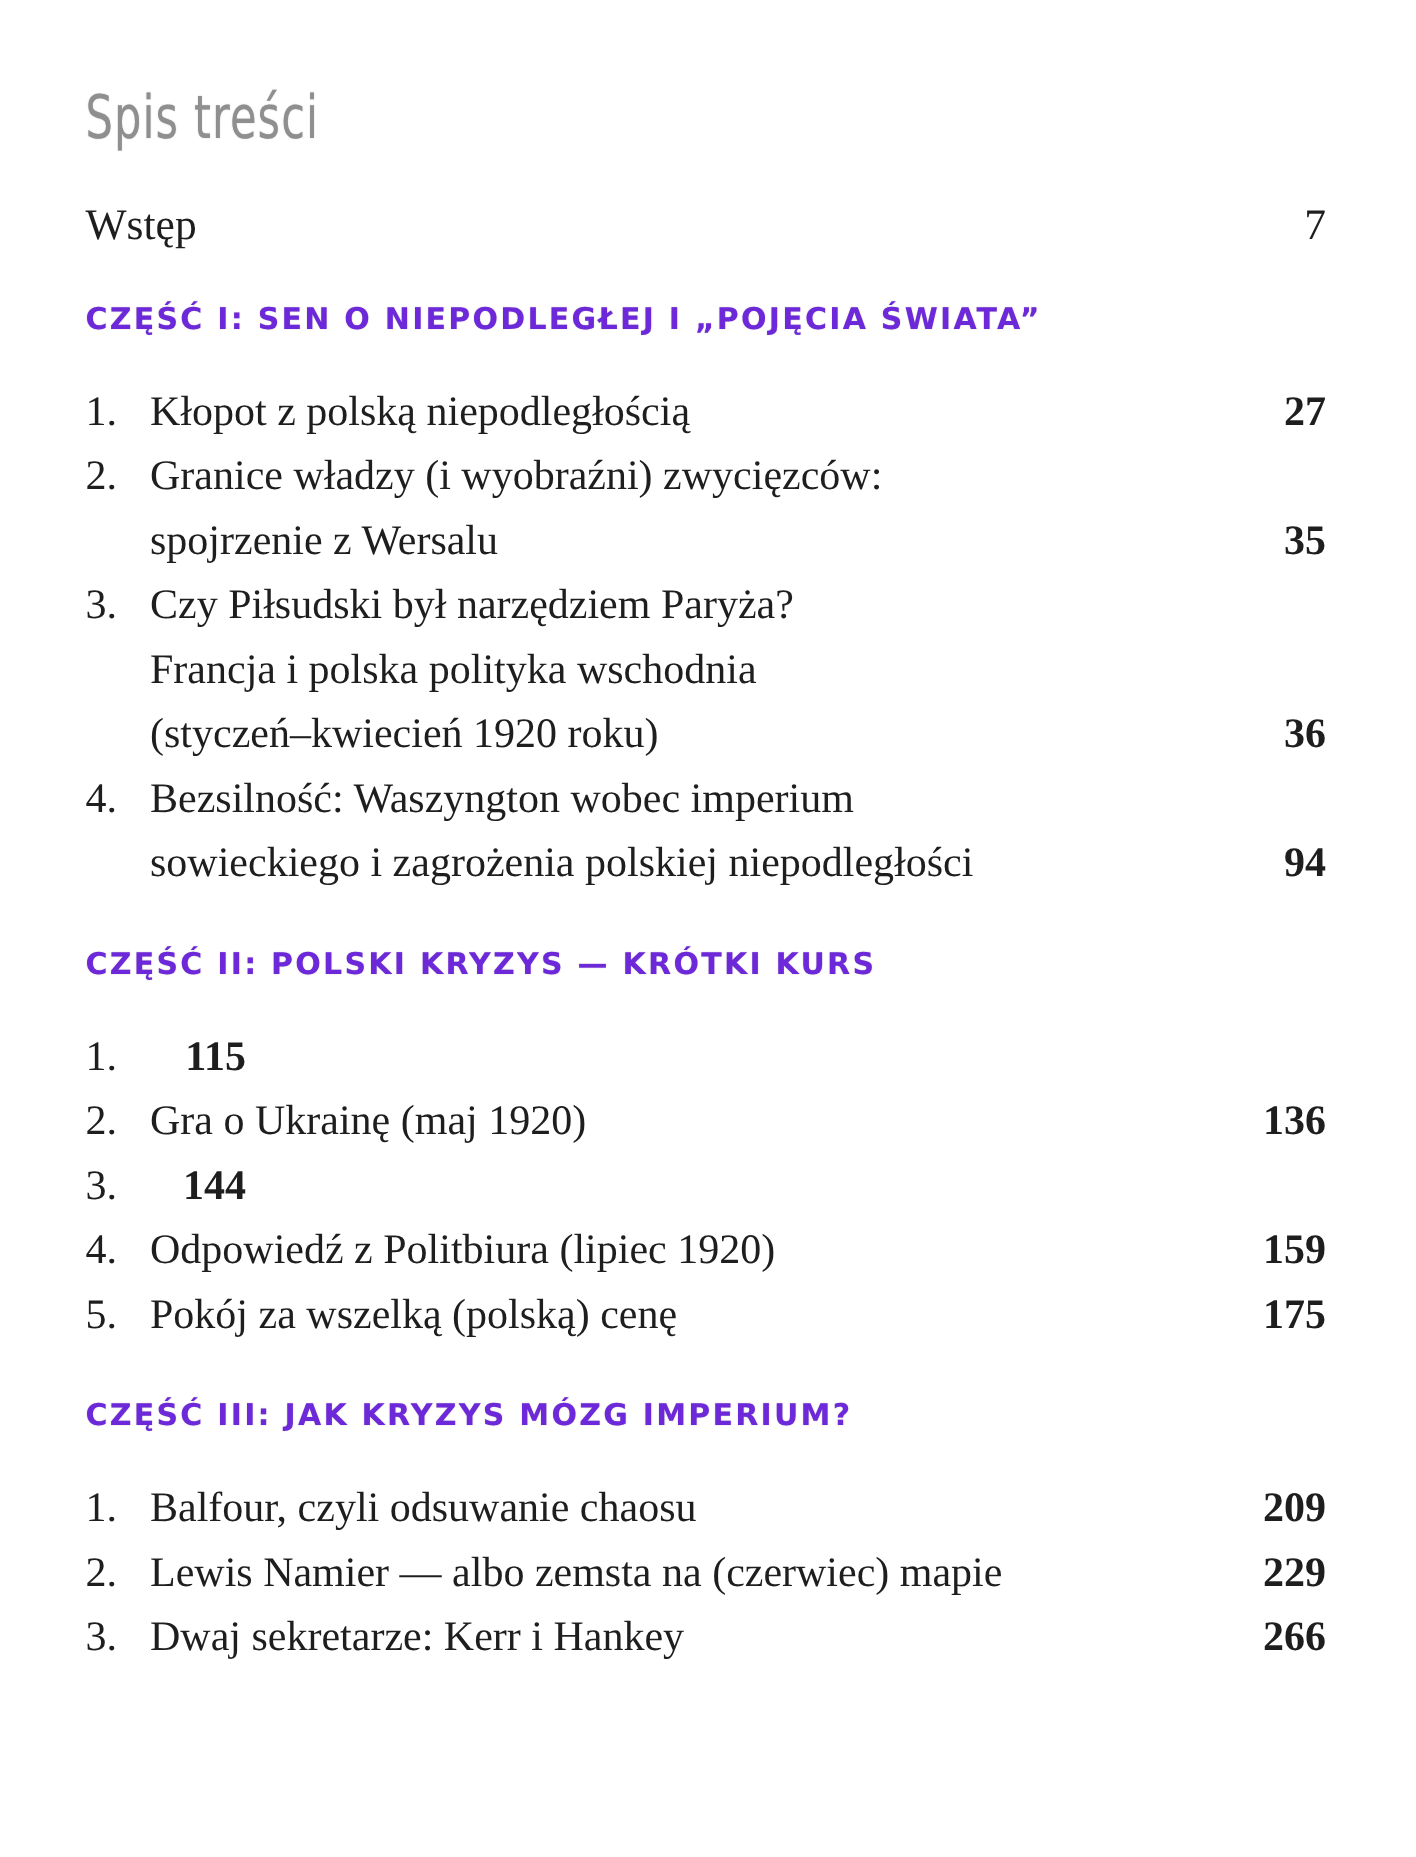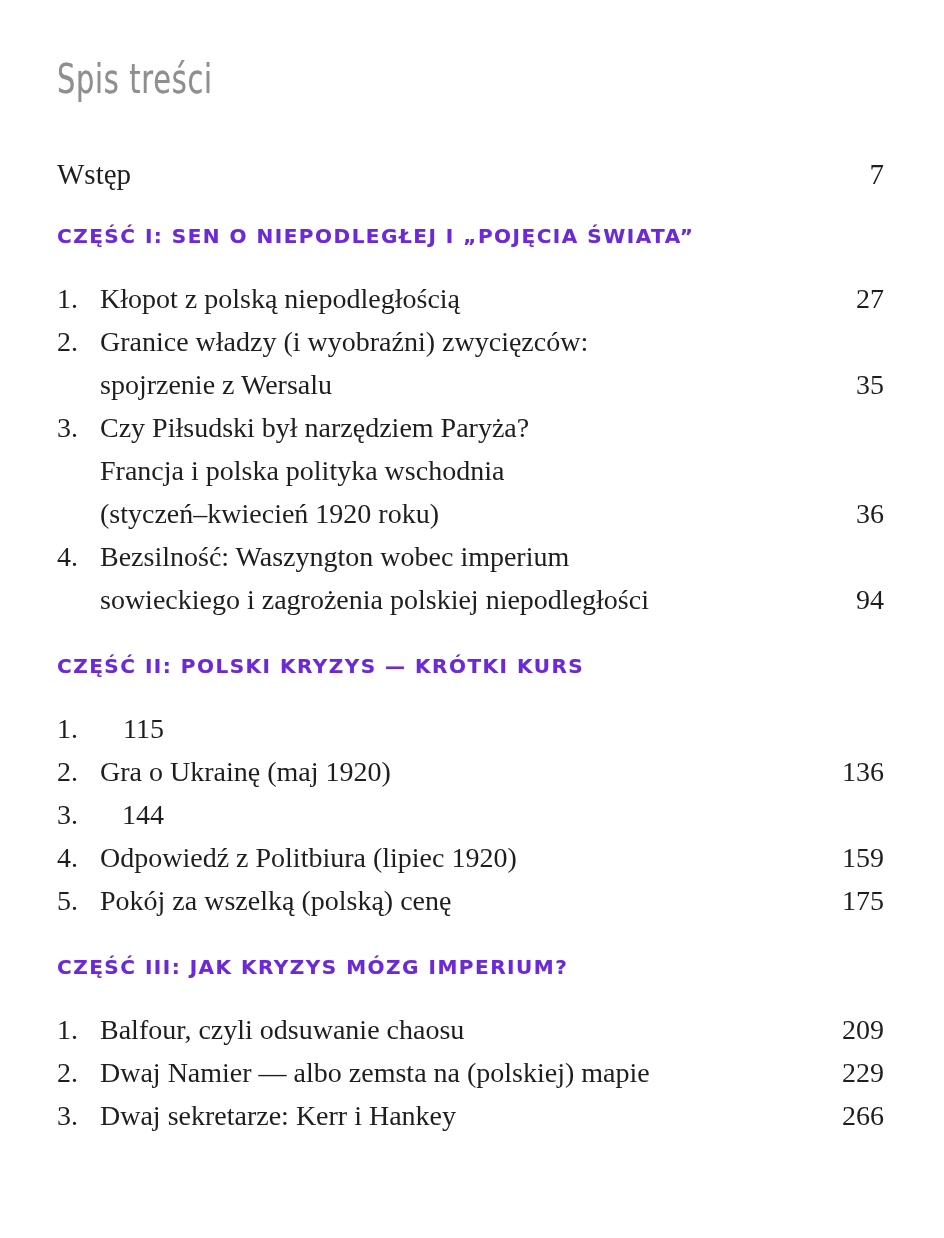--- a/index.html
+++ b/index.html
@@ -30,21 +30,21 @@
     transform: scaleX(0.72);
     transform-origin: left center;
     white-space: nowrap;
     text-shadow: 0 0 1px #b5b5b5;
   }
   
   .intro-row {
     display: flex;
     justify-content: space-between;
     align-items: flex-start;
-    margin-top: 56px;
+    margin-top: 32px;
     font-size: 29px;
     line-height: 34px;
   }
   
   .section-heading {
     font-family: "DejaVu Sans", sans-serif;
     font-size: 20px;
     font-weight: 700;
     color: #6d28d9;
     letter-spacing: 1.5px;
@@ -68,20 +68,21 @@
     flex: 1 1 auto;
   }
   .entry .text .line {
     display: block;
   }
   .entry .pagenum {
     flex: none;
     align-self: flex-end;
     text-align: right;
     min-width: 64px;
+    font-weight: bold;
   }
 </style>
 </head>
 <body>
 
 <div class="page">
 
   <div class="toc-title">Spis treści</div>
 
   <div class="intro-row">
@@ -181,21 +182,21 @@
         <span class="num">1.</span>
         <span class="text">
           <span class="line">Balfour, czyli odsuwanie chaosu</span>
         </span>
         <span class="pagenum">209</span>
       </div>
 
       <div class="entry">
         <span class="num">2.</span>
         <span class="text">
-          <span class="line">Dwaj Namier — albo zemsta na (polskiej) mapie</span>
+          <span class="line">Lewis Namier — albo zemsta na (czerwiec) mapie</span>
         </span>
         <span class="pagenum">229</span>
       </div>
 
       <div class="entry">
         <span class="num">3.</span>
         <span class="text">
           <span class="line">Dwaj sekretarze: Kerr i Hankey</span>
         </span>
         <span class="pagenum">266</span>

